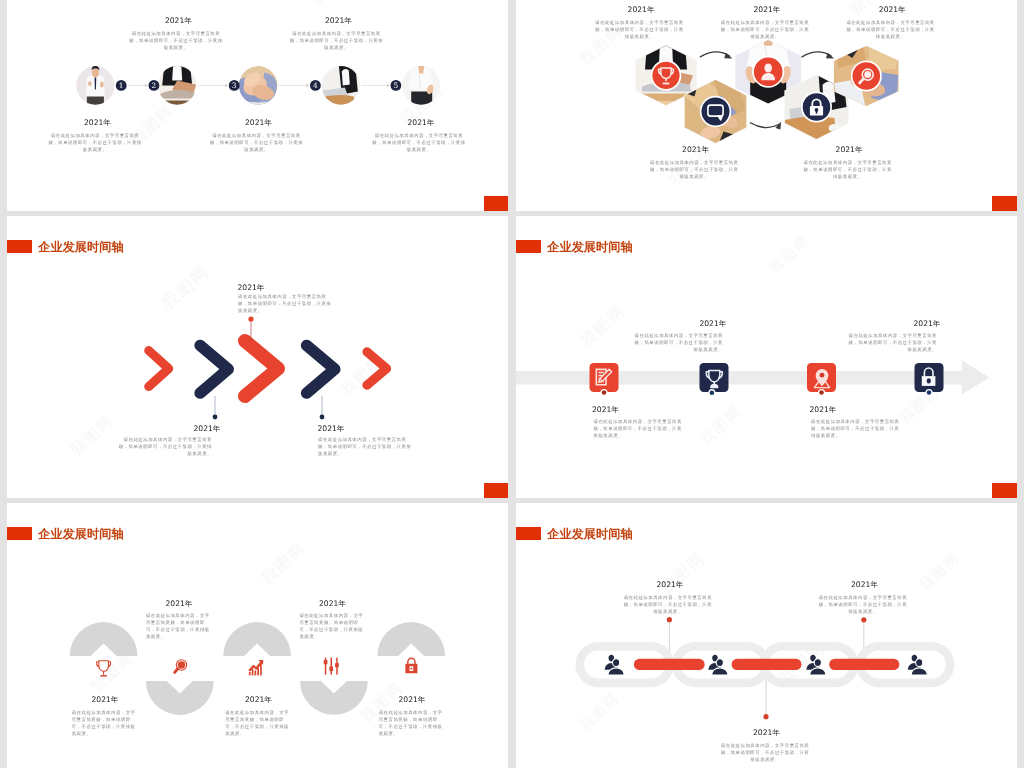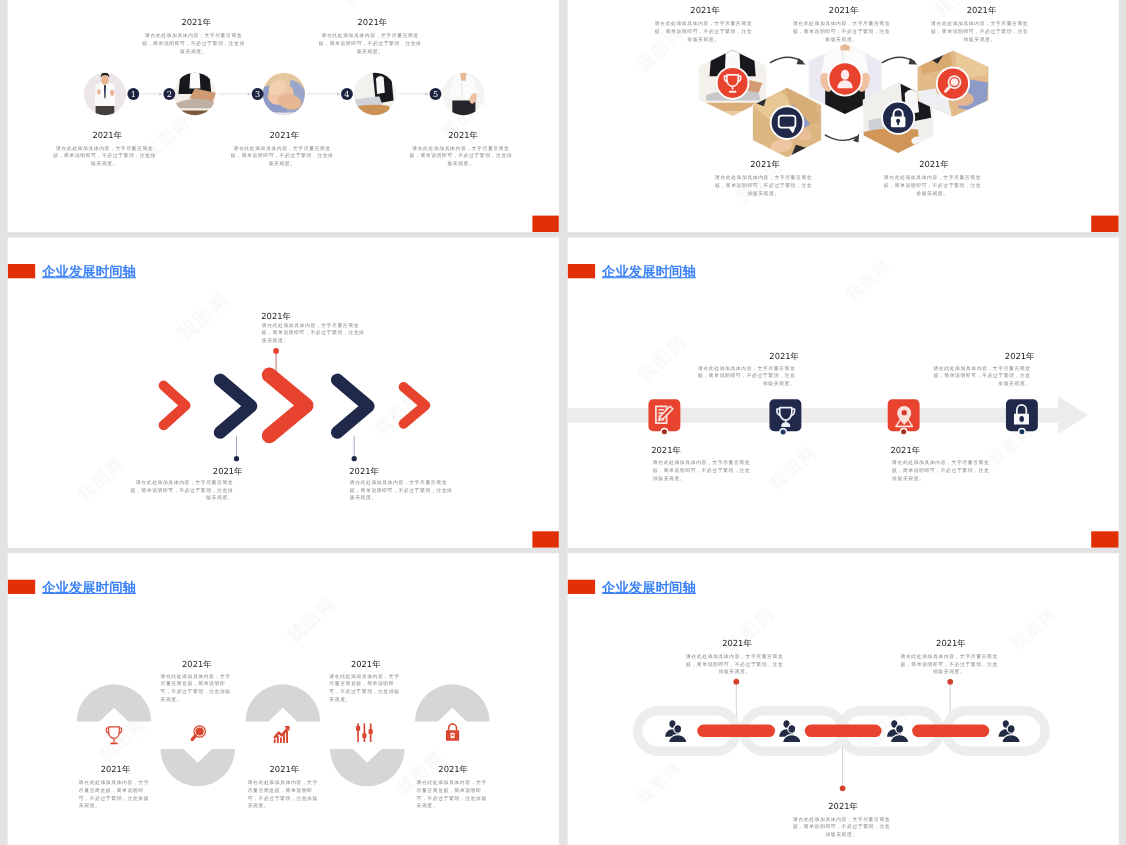--- a/index.html
+++ b/index.html
@@ -8,22 +8,22 @@
   .grid{position:absolute;left:0;top:0;width:1024px;height:768px;}
   .slide{position:absolute;background:#fff;overflow:hidden;}
   .s1{left:7px;top:-54px;width:501px;height:265px;}
   .s2{left:516px;top:-54px;width:501px;height:265px;}
   .s3{left:7px;top:216px;width:501px;height:282px;}
   .s4{left:516px;top:216px;width:501px;height:282px;}
   .s5{left:7px;top:503px;width:501px;height:282px;}
   .s6{left:516px;top:503px;width:501px;height:282px;}
   .redrect{position:absolute;background:#E12F06;}
   .hdr-rect{position:absolute;left:0;top:23.5px;width:25px;height:13px;background:#E12F06;}
-  .hdr-title{position:absolute;left:31.3px;top:22.8px;font-size:12.2px;font-weight:bold;color:#3b82f6;
-    font-family:"DejaVu Sans",sans-serif;white-space:nowrap;text-decoration:underline;}
+  .hdr-title{position:absolute;left:31.3px;top:22.8px;font-size:12.2px;font-weight:bold;color:#c2410c;
+    font-family:"DejaVu Sans",sans-serif;white-space:nowrap;}
   .yr{position:absolute;font-size:7.6px;color:#1a1a1a;white-space:nowrap;line-height:11px;
       font-family:"DejaVu Sans",sans-serif;}
   .bd{position:absolute;font-size:4.4px;letter-spacing:0.52px;line-height:7.15px;color:#82828a;
       font-family:"DejaVu Sans",sans-serif;text-align:center;}
   svg{display:block;overflow:visible;}
   .wm{position:absolute;left:0;top:0;width:100%;height:100%;pointer-events:none;overflow:hidden;}
   .wm span{position:absolute;font-family:"DejaVu Sans",sans-serif;font-weight:bold;color:#f4f4f4;
     transform:rotate(-42deg);white-space:nowrap;letter-spacing:2px;opacity:0.55;color:#f4f4f4;}
 
 </style>

